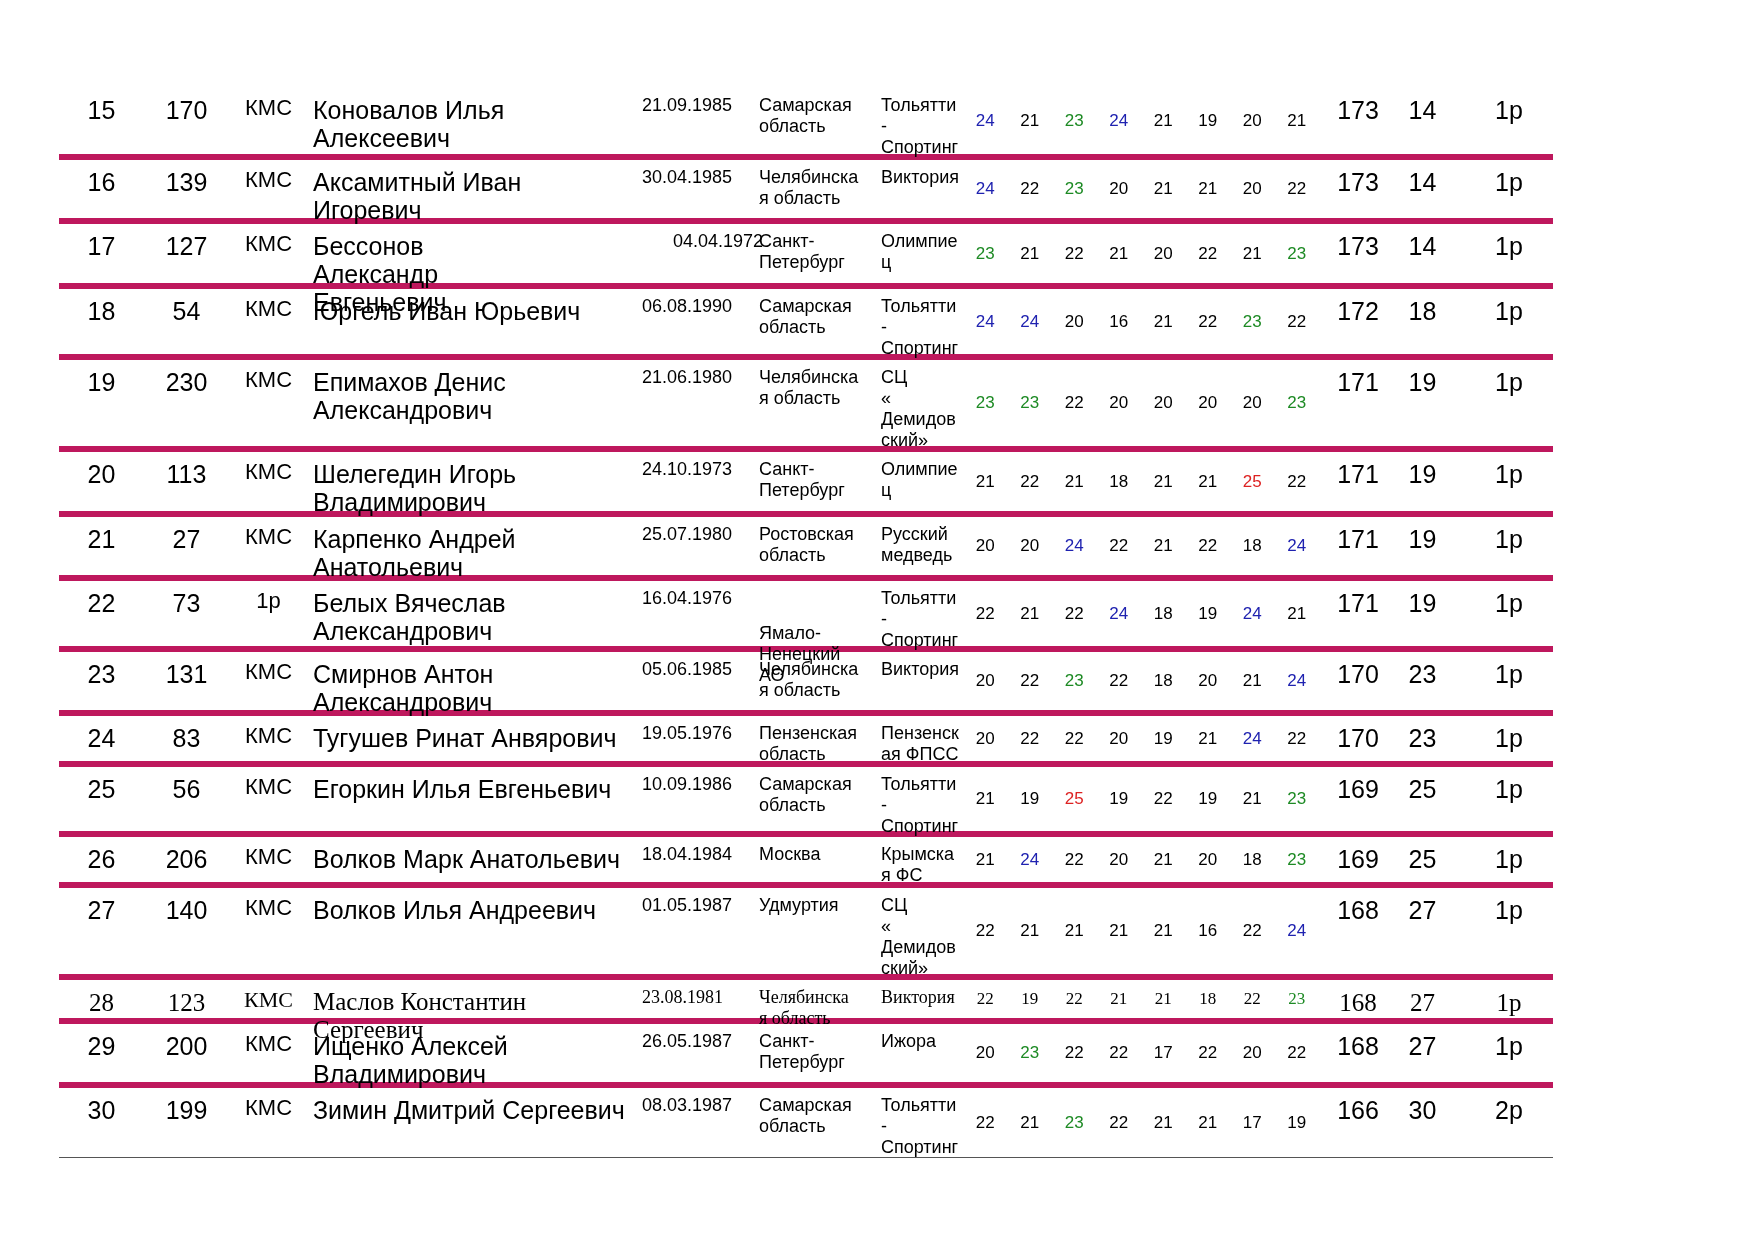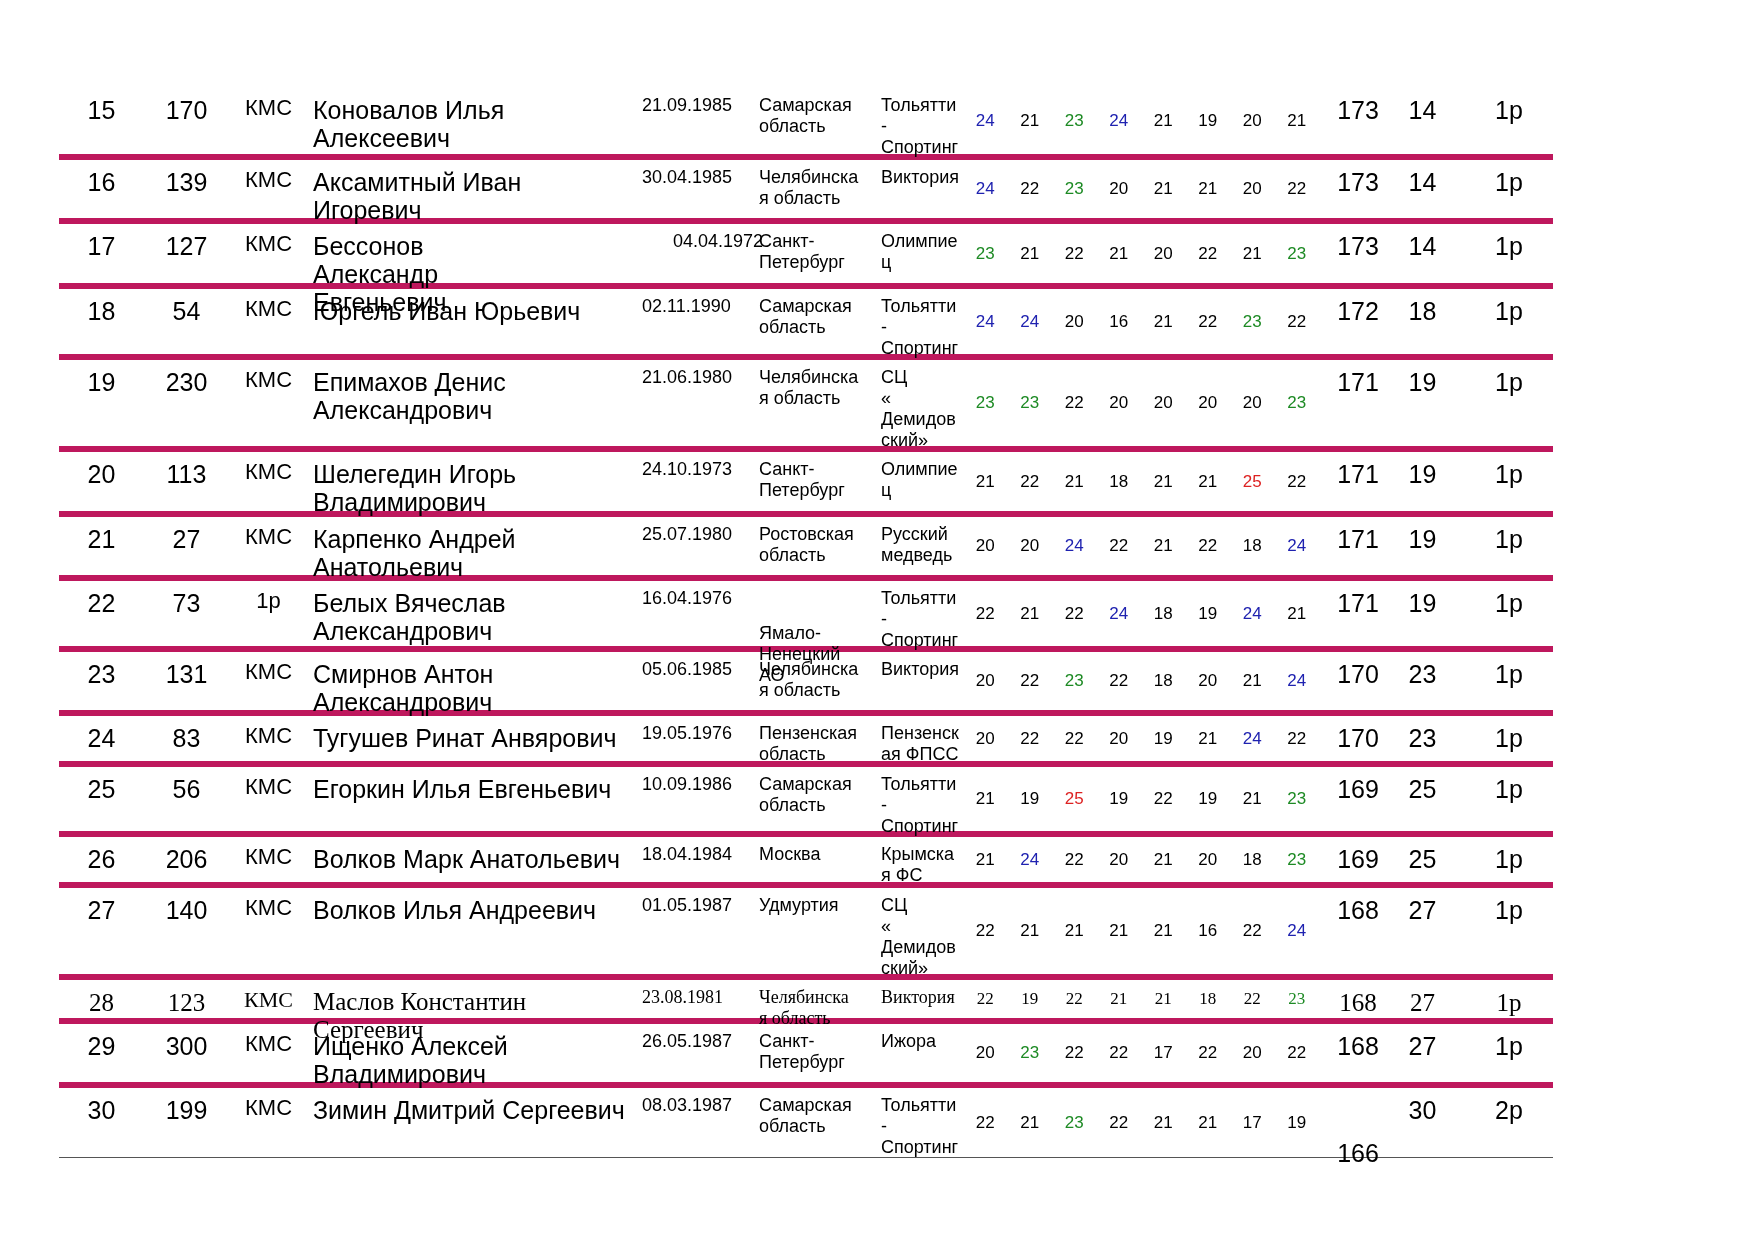--- a/index.html
+++ b/index.html
@@ -99,21 +99,21 @@
       </div>
       <div class="cell c-total" style="white-space: pre-line;">173</div>
       <div class="cell c-place" style="white-space: pre-line;">14</div>
       <div class="cell c-res" style="white-space: pre-line;">1р</div>
     </div>
     <div class="row" style="height: 71px;">
       <div class="cell c-no" style="white-space: pre-line;">18</div>
       <div class="cell c-bib" style="white-space: pre-line;">54</div>
       <div class="cell c-rank" style="white-space: pre-line;">КМС</div>
       <div class="cell c-name" style="white-space: nowrap;">Юргель Иван Юрьевич</div>
-      <div class="cell c-dob" style="white-space: pre-line;">02.11.1990</div>
+      <div class="cell c-dob" style="white-space: pre-line;">06.08.1990</div>
       <div class="cell c-reg" style="white-space: pre-line;">Самарская
 область</div>
       <div class="cell c-club" style="white-space: pre-line;">Тольятти
 -
 Спортинг</div>
       <div class="scores">
         <span class="score blue">24</span>
         <span class="score blue">24</span>
         <span class="score">20</span>
         <span class="score">16</span>
@@ -364,21 +364,21 @@
         <span class="score">18</span>
         <span class="score">22</span>
         <span class="score green">23</span>
       </div>
       <div class="cell c-total" style="white-space: pre-line;">168</div>
       <div class="cell c-place" style="white-space: pre-line;">27</div>
       <div class="cell c-res" style="white-space: pre-line;">1р</div>
     </div>
     <div class="row" style="height: 64px;">
       <div class="cell c-no" style="white-space: pre-line;">29</div>
-      <div class="cell c-bib" style="white-space: pre-line;">300</div>
+      <div class="cell c-bib" style="white-space: pre-line;">200</div>
       <div class="cell c-rank" style="white-space: pre-line;">КМС</div>
       <div class="cell c-name" style="white-space: normal; width: 240px;">Ищенко Алексей Владимирович</div>
       <div class="cell c-dob" style="white-space: pre-line;">26.05.1987</div>
       <div class="cell c-reg" style="white-space: pre-line;">Санкт-
 Петербург</div>
       <div class="cell c-club" style="white-space: pre-line;">Ижора</div>
       <div class="scores">
         <span class="score">20</span>
         <span class="score green">23</span>
         <span class="score">22</span>
@@ -406,17 +406,17 @@
       <div class="scores">
         <span class="score">22</span>
         <span class="score">21</span>
         <span class="score green">23</span>
         <span class="score">22</span>
         <span class="score">21</span>
         <span class="score">21</span>
         <span class="score">17</span>
         <span class="score">19</span>
       </div>
-      <div class="cell c-total" style="white-space: pre-line; margin-top: 43px;">166</div>
+      <div class="cell c-total" style="white-space: pre-line;">166</div>
       <div class="cell c-place" style="white-space: pre-line;">30</div>
       <div class="cell c-res" style="white-space: pre-line;">2р</div>
     </div>
   </div>
 
 </body></html>

